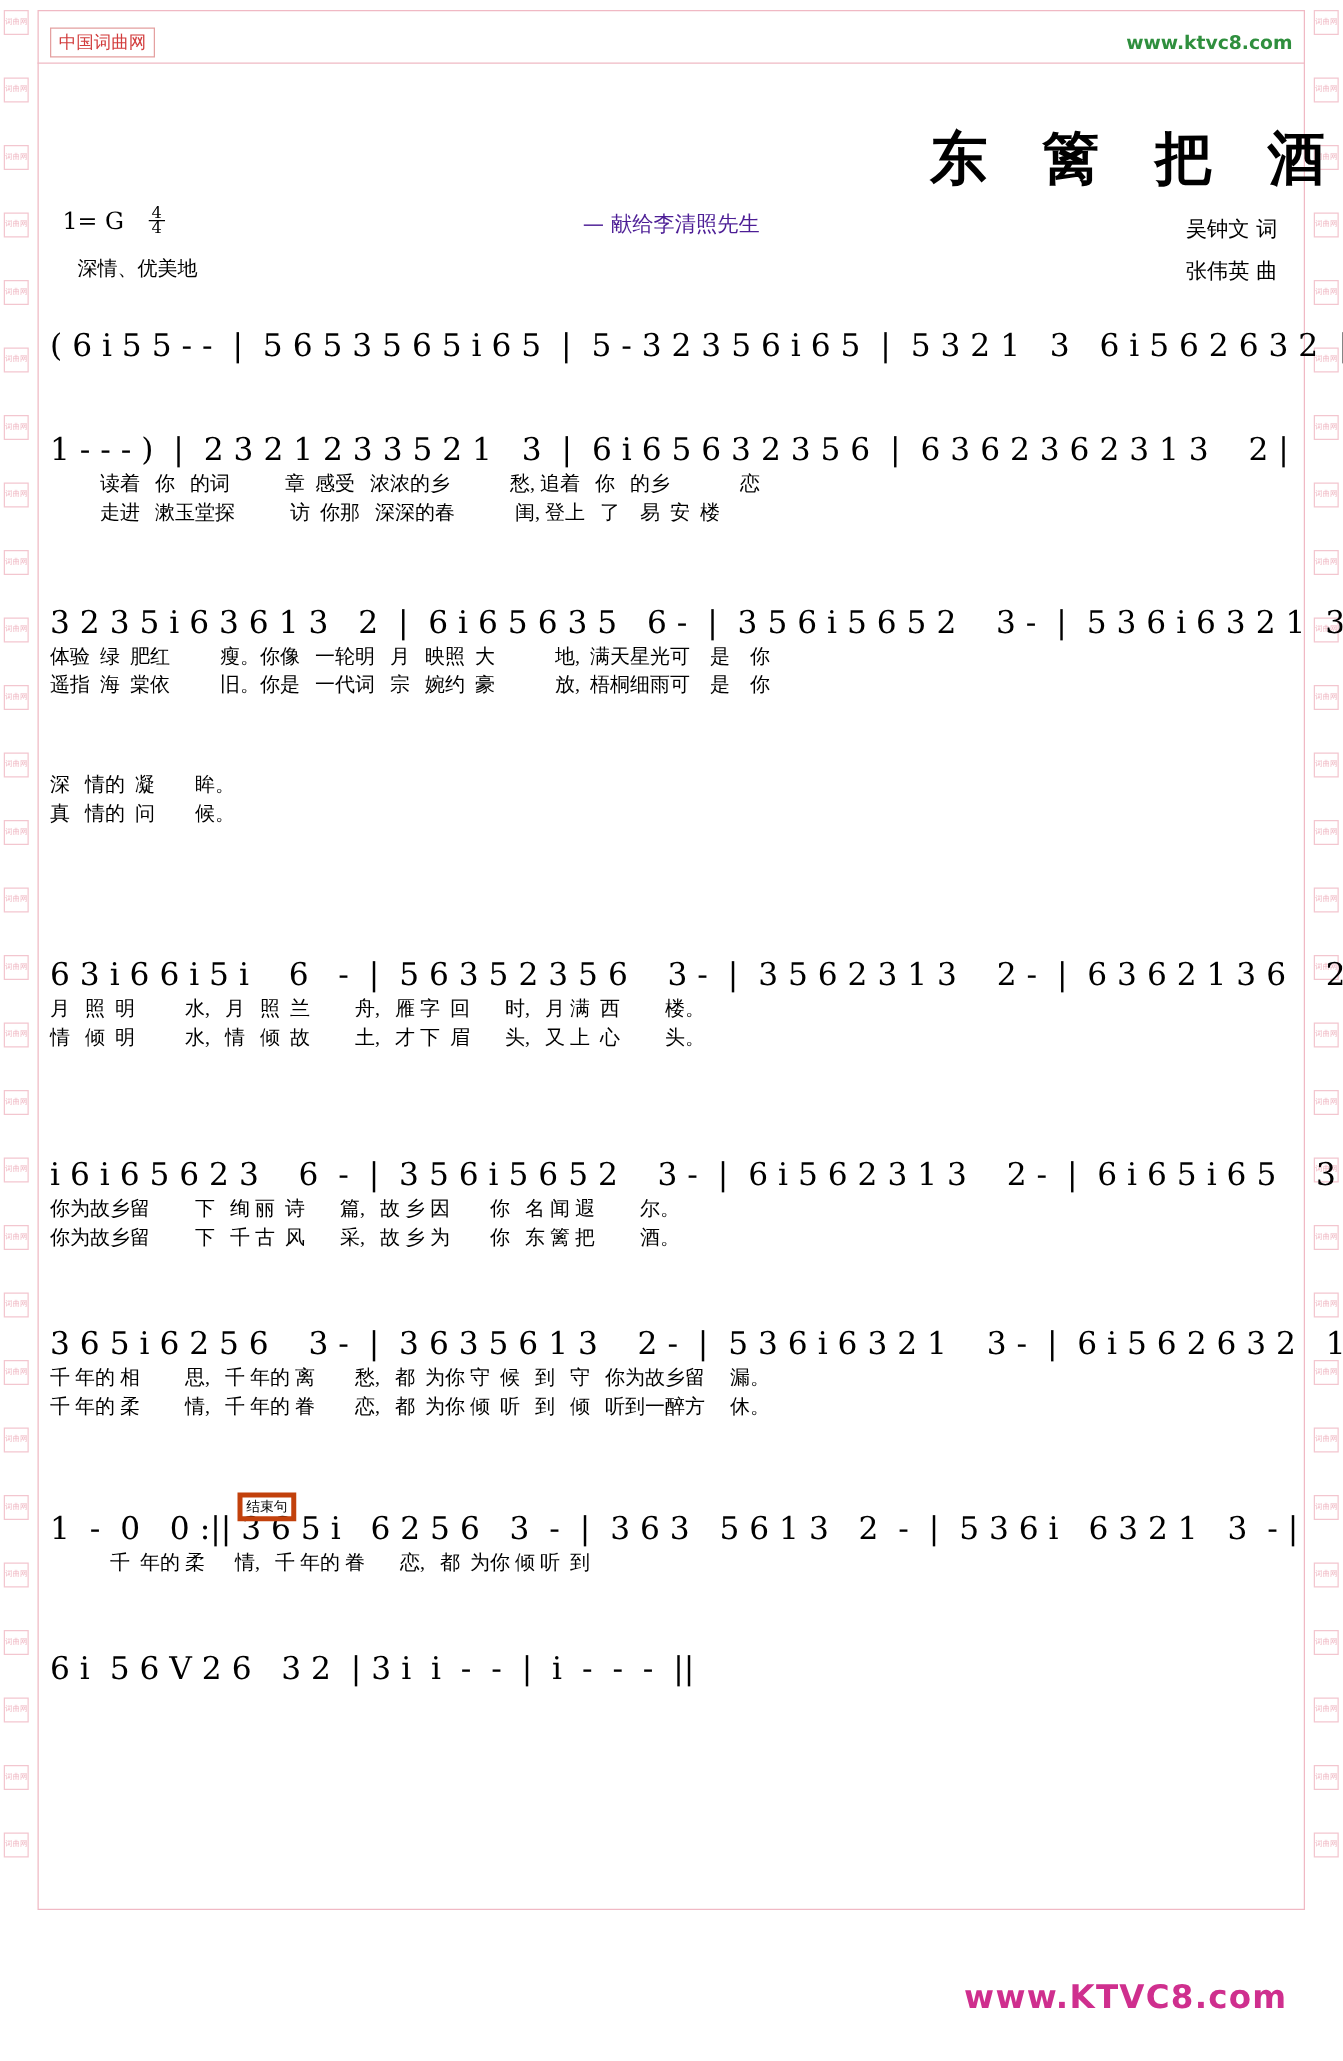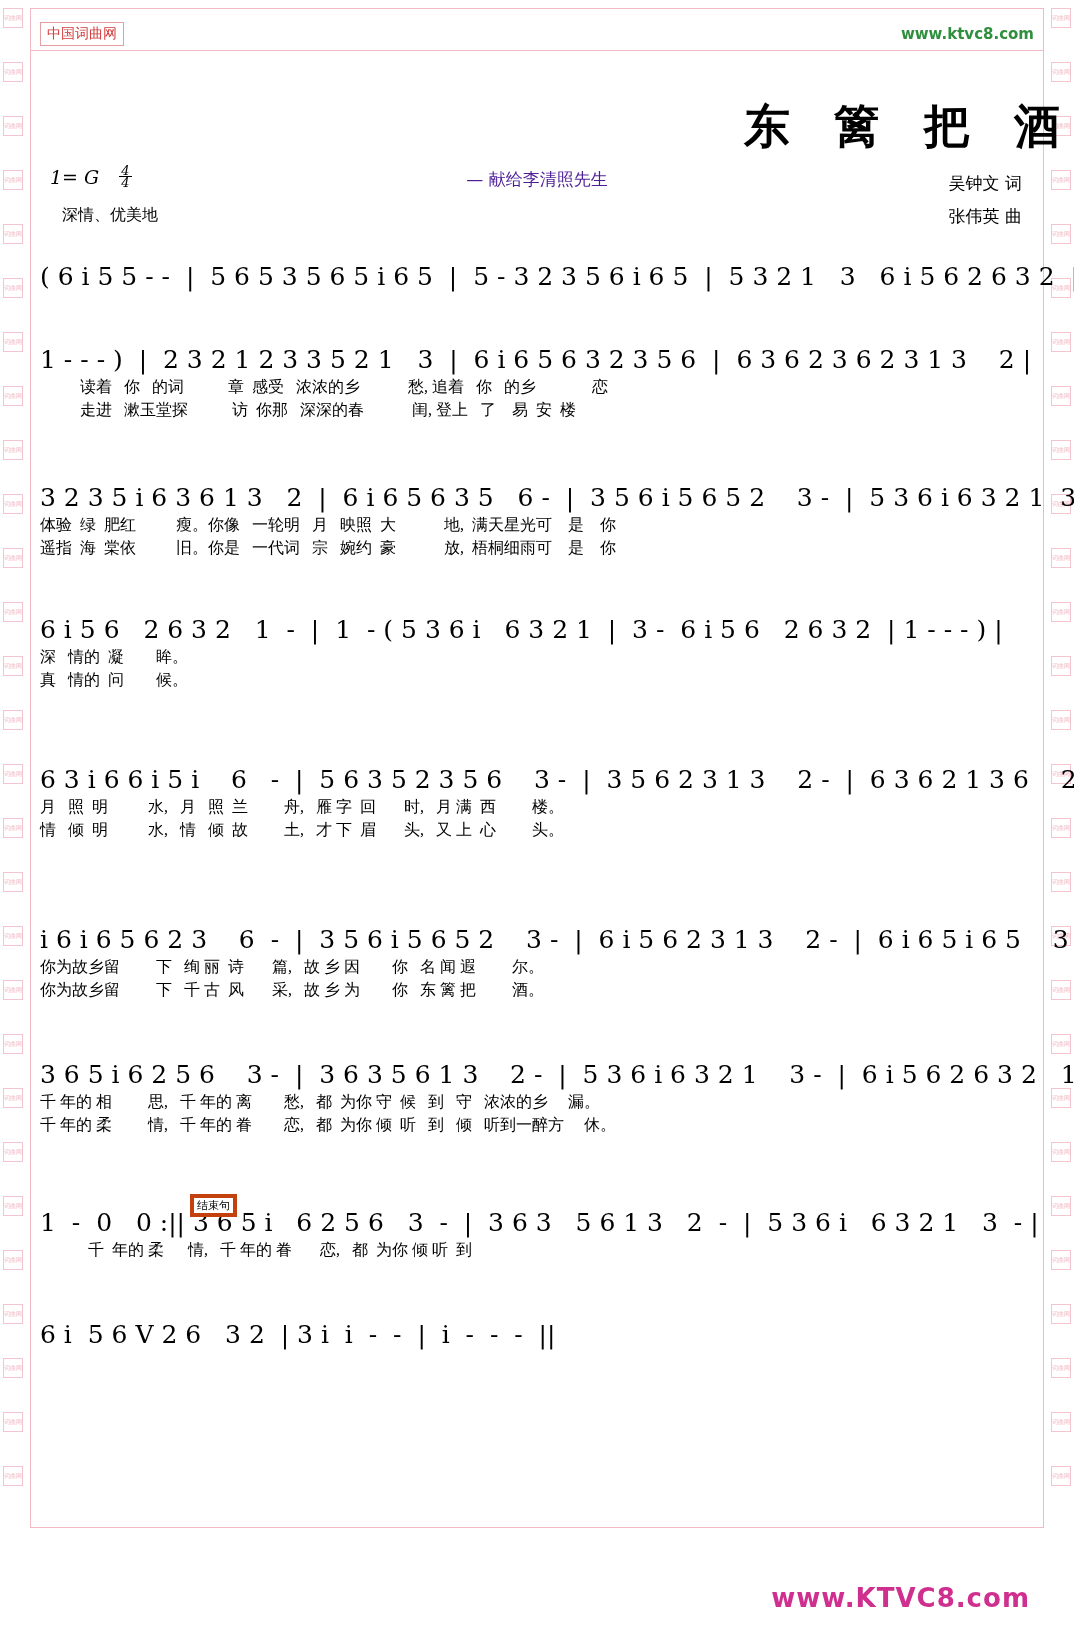--- a/index.html
+++ b/index.html
@@ -48,21 +48,21 @@
   .title{
     position:absolute;top:96px;left:0;width:1074px;text-align:right;
     font-size:46px;letter-spacing:14px;font-weight:bold;
     font-family:"DejaVu Serif", serif;color:#000;
   }
   .subtitle{
     position:absolute;top:168px;left:0;width:1074px;text-align:center;
     font-size:17px;color:#4c1d95;font-family:"DejaVu Sans", sans-serif;
   }
   .keysig{
-    position:absolute;left:50px;top:165px;font-size:19px;font-family:"DejaVu Serif", serif;font-style:italic;
+    position:absolute;left:50px;top:165px;font-size:19px;font-family:"DejaVu Serif", serif;
   }
   .keysig .frac{display:inline-block;text-align:center;font-size:13px;line-height:11px;vertical-align:-3px;margin-left:14px;}
   .keysig .frac .num{display:block;border-bottom:1.6px solid #000;padding:0 2px;}
   .mood{
     position:absolute;left:62px;top:205px;font-size:16px;font-family:"DejaVu Sans", sans-serif;
   }
   .credit1{position:absolute;right:52px;top:172px;font-size:17px;font-family:"DejaVu Sans", sans-serif;}
   .credit2{position:absolute;right:52px;top:205px;font-size:17px;font-family:"DejaVu Sans", sans-serif;text-align:right;}
 
   
@@ -186,40 +186,39 @@
   <div class="lyricline l2">          走进   漱玉堂探           访  你那   深深的春            闺, 登上   了    易  安  楼</div>
 </div>
 
 <div class="system" style="top:483px">
   <div class="staffline">3 2 3 5 i 6 3 6 1 3   2  |  6 i 6 5 6 3 5   6 -  |  3 5 6 i 5 6 5 2    3 -  |  5 3 6 i 6 3 2 1  3 -  |</div>
   <div class="lyricline">体验  绿  肥红          瘦。你像   一轮明   月   映照  大            地,  满天星光可    是    你</div>
   <div class="lyricline l2">遥指  海  棠依          旧。你是   一代词   宗   婉约  豪            放,  梧桐细雨可    是    你</div>
 </div>
 
 <div class="system" style="top:615px">
-  <div class="staffline">6 i 5 6   2 6 3 2   1  -  |  1  - ( 5 3 6 i   6 3 2 1  |  3 -  6 i 5 6   2 6 3 2  | 1 - - - ) |</div>
   <div class="lyricline">深   情的  凝        眸。</div>
   <div class="lyricline l2">真   情的  问        候。</div>
 </div>
 
 <div class="system" style="top:765px">
   <div class="staffline">6 3 i 6 6 i 5 i    6   -  |  5 6 3 5 2 3 5 6    3 -  |  3 5 6 2 3 1 3    2 -  |  6 3 6 2 1 3 6    2  - |</div>
   <div class="lyricline">月   照  明          水,   月   照  兰         舟,   雁 字  回       时,   月 满  西         楼。</div>
   <div class="lyricline l2">情   倾  明          水,   情   倾  故         土,   才 下  眉       头,   又 上  心         头。</div>
 </div>
 
 <div class="system" style="top:925px">
   <div class="staffline">i 6 i 6 5 6 2 3    6  -  |  3 5 6 i 5 6 5 2    3 -  |  6 i 5 6 2 3 1 3    2 -  |  6 i 6 5 i 6 5    3 - |</div>
   <div class="lyricline">你为故乡留         下   绚 丽  诗       篇,   故 乡 因        你   名 闻 遐         尔。</div>
   <div class="lyricline l2">你为故乡留         下   千 古  风       采,   故 乡 为        你   东 篱 把         酒。</div>
 </div>
 
 <div class="system" style="top:1060px">
   <div class="staffline">3 6 5 i 6 2 5 6    3 -  |  3 6 3 5 6 1 3    2 -  |  5 3 6 i 6 3 2 1    3 -  |  6 i 5 6 2 6 3 2   1 - |</div>
-  <div class="lyricline">千 年的 相         思,   千 年的 离        愁,   都  为你 守  候   到   守   浓浓的乡     漏。</div>
+  <div class="lyricline">千 年的 相         思,   千 年的 离        愁,   都  为你 守  候   到   守   你为故乡留     漏。</div>
   <div class="lyricline l2">千 年的 柔         情,   千 年的 眷        恋,   都  为你 倾  听   到   倾   听到一醉方     休。</div>
 </div>
 
 <div class="system" style="top:1208px">
   <div style="position:absolute;left:150px;top:-14px;font-size:11px;border:4px solid #c2410c;padding:0 3px;font-family:'DejaVu Sans',sans-serif;">结束句</div>
   <div class="staffline">1  -  0   0 :|| 3 6 5 i   6 2 5 6   3  -  |  3 6 3   5 6 1 3   2  -  |  5 3 6 i   6 3 2 1   3  - |</div>
   <div class="lyricline">            千  年的 柔      情,   千 年的 眷       恋,   都  为你 倾 听  到</div>
 </div>
 
 <div class="system" style="top:1320px">

